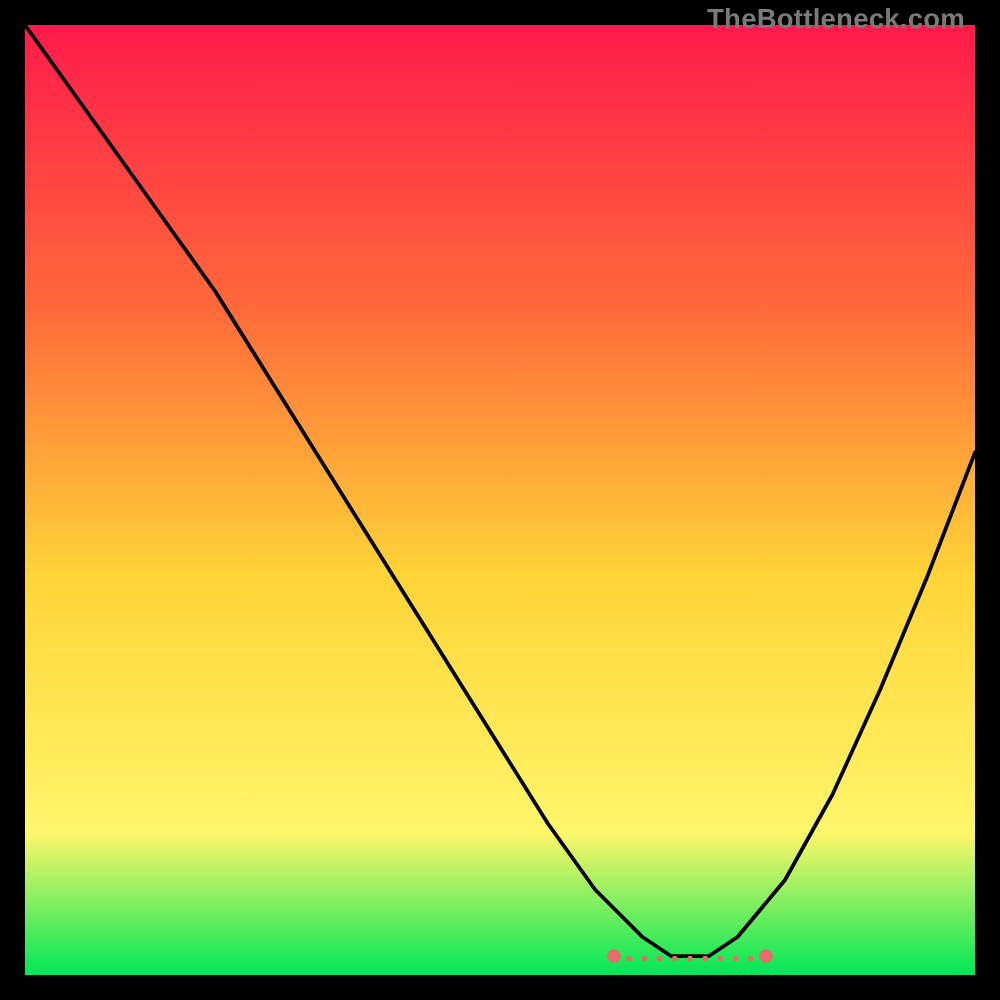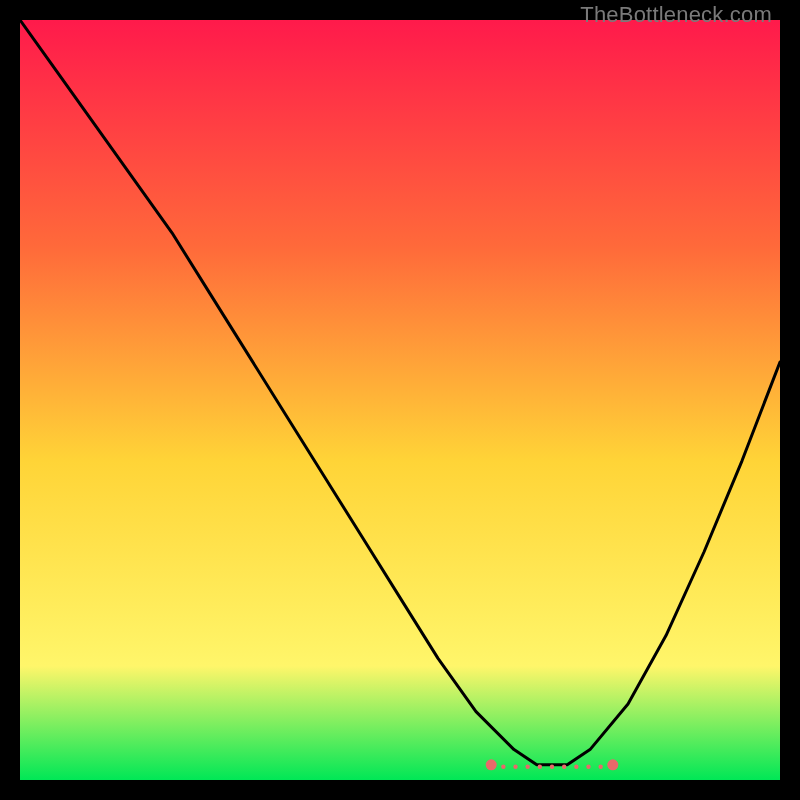--- a/index.html
+++ b/index.html
@@ -18,21 +18,21 @@
     width: 760px;
     height: 760px;
     background: #000;
   }
   .watermark {
     position: absolute;
     top: 2px;
     right: 28px;
     color: #7a7a7a;
     font-size: 22px;
-    font-weight: 400;
+    font-weight: 700;
     letter-spacing: 0.2px;
   }
   svg { display: block; }
 </style>
 </head>
 <body>
 
 <div class="frame">
   <svg id="chart-svg" width="760" height="760" viewBox="0 0 760 760">
     <defs>

